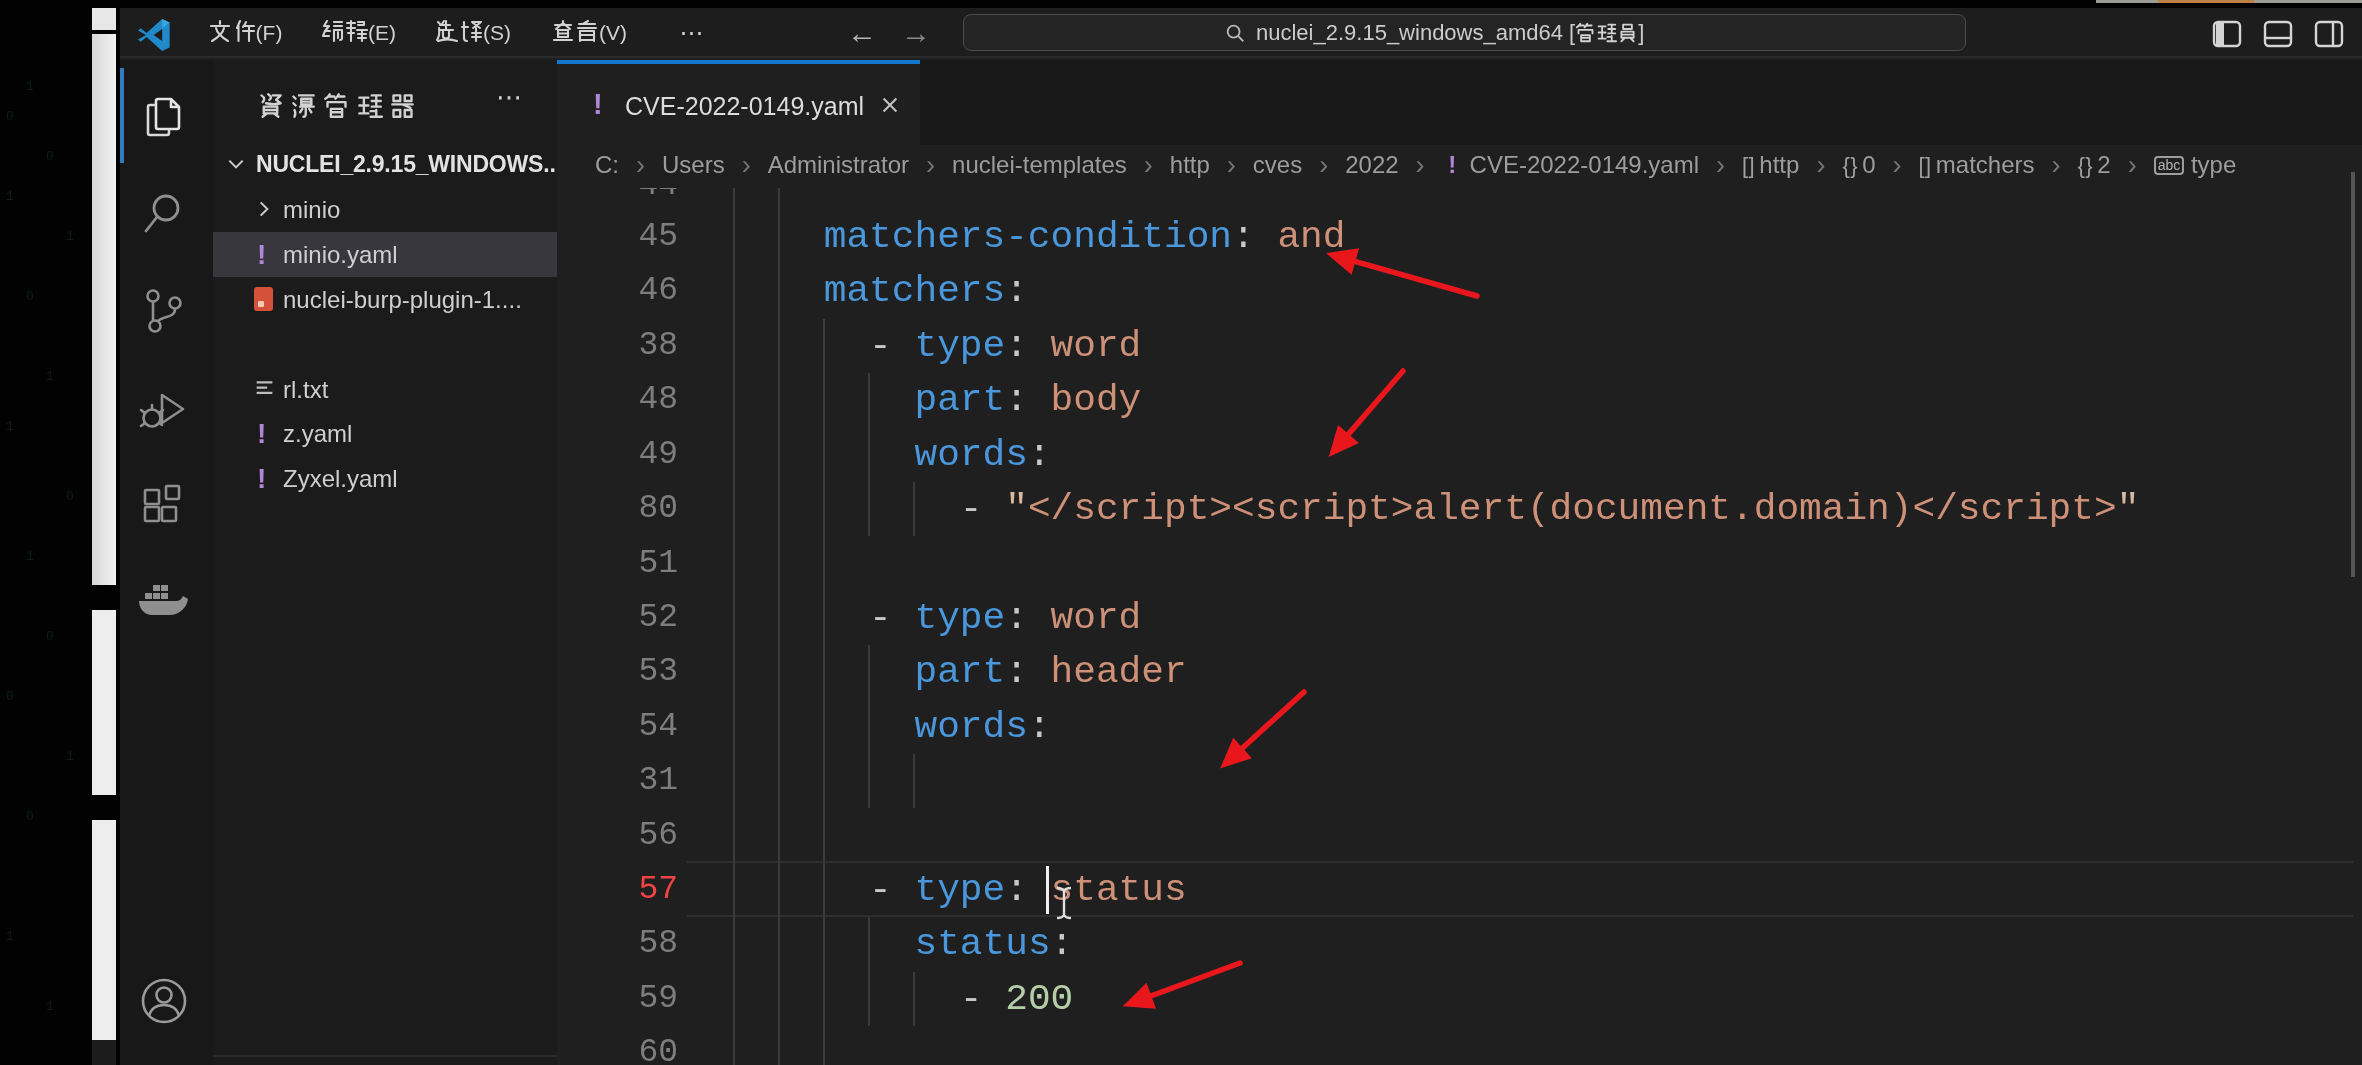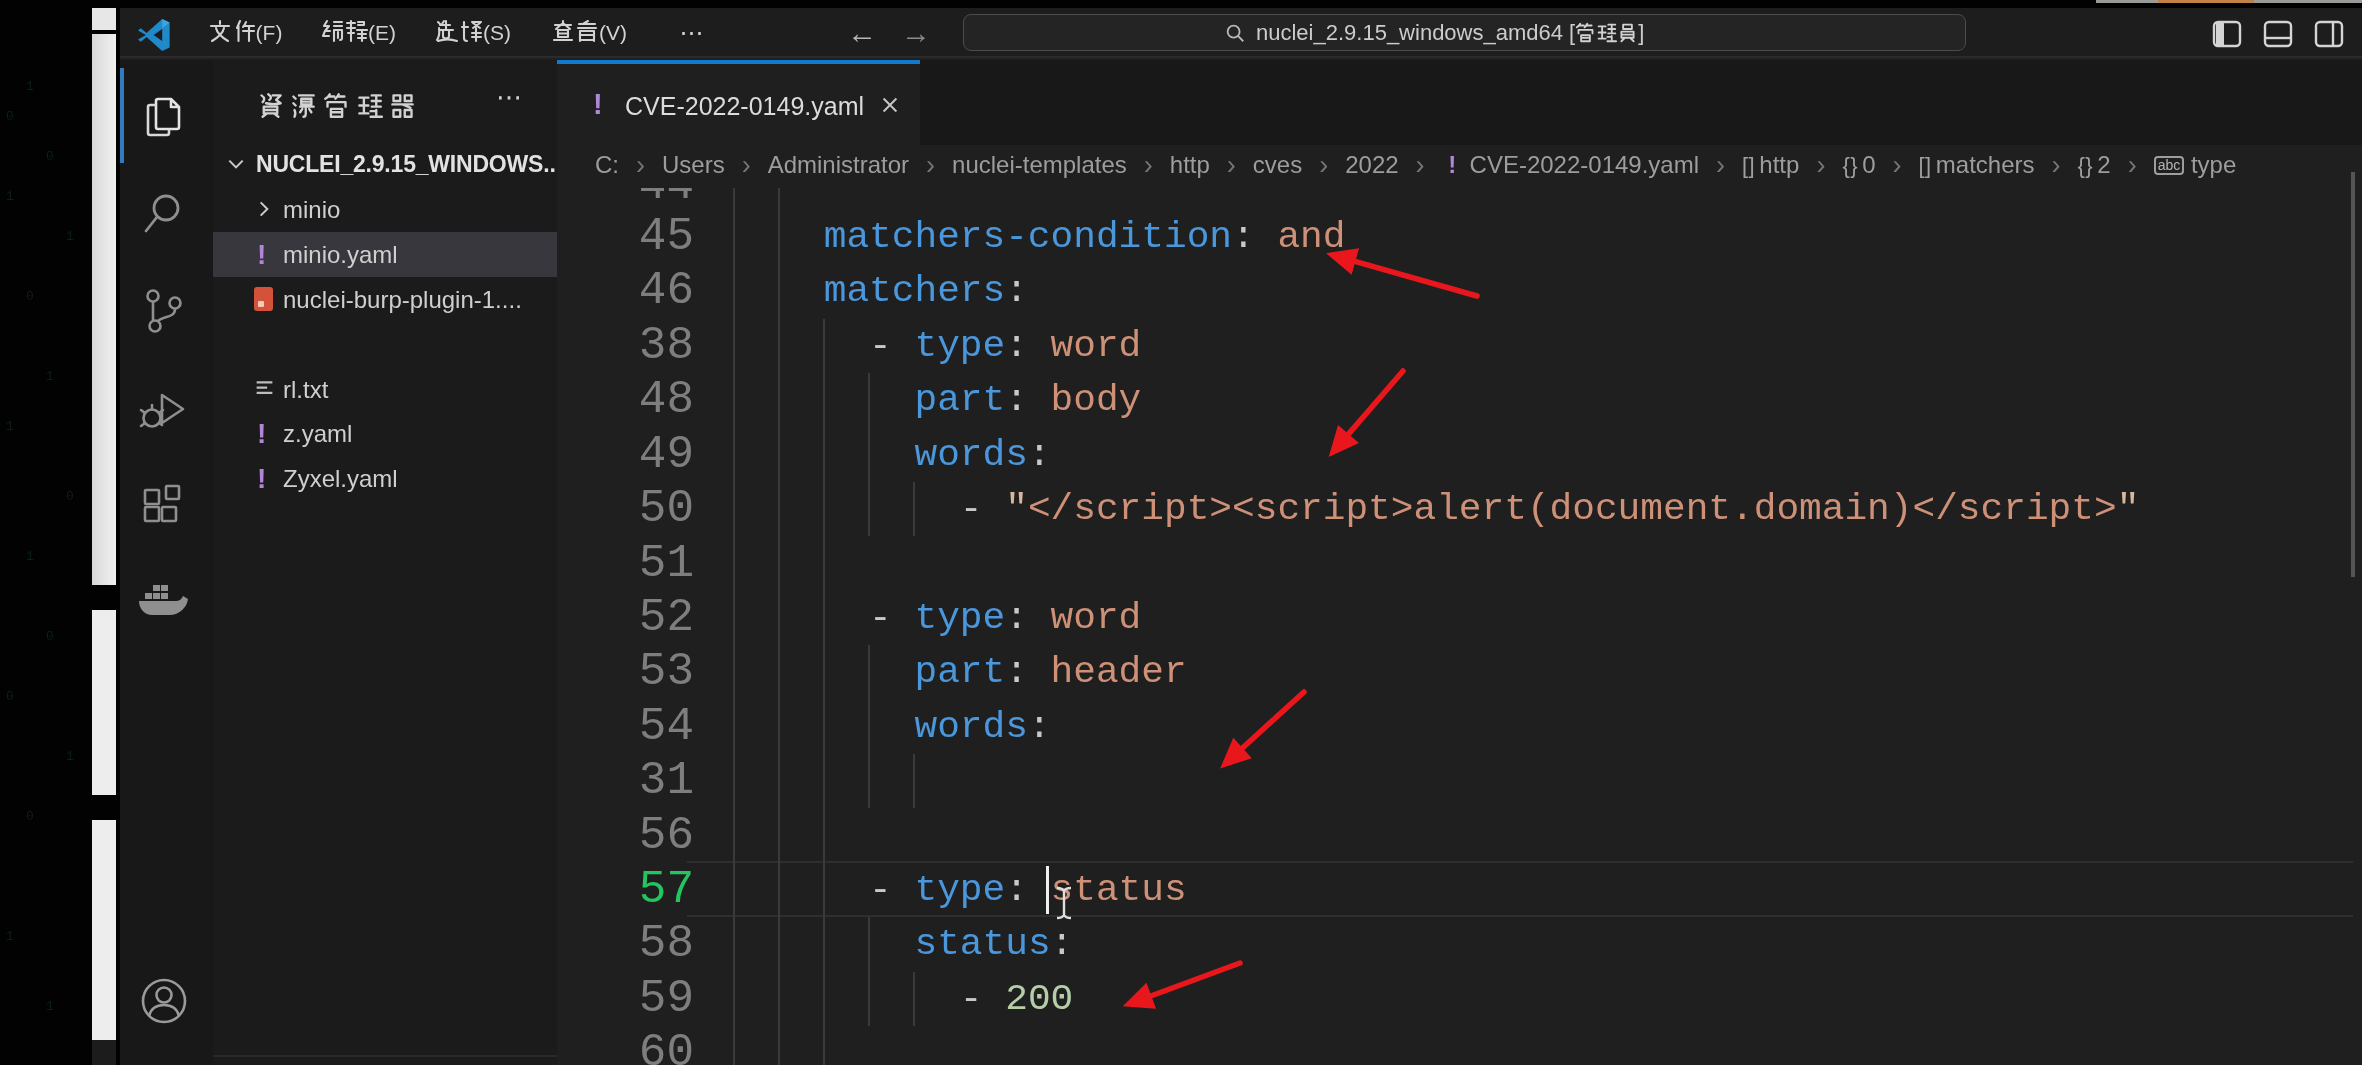--- a/index.html
+++ b/index.html
@@ -7,21 +7,21 @@
 .abs{position:absolute}
 #win{position:absolute;left:120px;top:8px;width:2242px;height:1057px;background:#1f1f1f}
 #titlebar{position:absolute;left:0;top:0;width:2242px;height:50px;background:#1d1d1d;border-bottom:2px solid #2b2b2b}
 #activity{position:absolute;left:0;top:52px;width:93px;height:1005px;background:#181818}
 #sidebar{position:absolute;left:93px;top:52px;width:344px;height:1005px;background:#1b1b1b}
 #editor{position:absolute;left:437px;top:52px;width:1805px;height:1005px;background:#1f1f1f}
 .menu{position:absolute;top:0;height:50px;line-height:50px;color:#d2d2d2;font-size:21px}
 .hz{display:inline-block;vertical-align:-3px;fill:none;stroke:#d2d2d2;stroke-width:2.1;stroke-linecap:round;stroke-linejoin:round}
 .codeline{position:absolute;left:176px;white-space:pre;font-family:"Liberation Mono",monospace;font-size:37.8px;line-height:54.4px;height:55px;color:#cccccc}
 .k{color:#4a97dc}.v{color:#ce9178}.n{color:#b5cea8}.p{color:#c8c8c8}
-.gut{position:absolute;left:16px;width:121px;text-align:right;font-family:"Liberation Mono",monospace;font-size:46px;line-height:54.4px;height:55px;color:#7e7e7e}
+.gut{position:absolute;left:0;width:121px;text-align:right;font-family:"Liberation Mono",monospace;font-size:33px;line-height:54.4px;height:55px;color:#7e7e7e}
 .guide{position:absolute;width:2px;background:#3a3a3a}
 .trow{position:absolute;left:0;width:344px;height:45px;line-height:45px;color:#cfcfcf;font-size:24px}
 .crumb{color:#9d9d9d;font-size:24px}
 .bs{color:#767676;font-weight:normal;font-size:27px;margin:0 17px;vertical-align:-1px}
 .bic{color:#a0a0a0;font-size:22px;letter-spacing:-2px}
 .abc{display:inline-block;border:2px solid #9d9d9d;border-radius:4px;font-size:14px;line-height:15px;padding:0 2px;vertical-align:3px;color:#b5b5b5}
 </style></head>
 <body>
 <svg width="0" height="0" style="position:absolute">
 <defs>
@@ -285,28 +285,28 @@
   <div class="guide" style="left:356px;top:294px;height:54px"></div>
   <div class="guide" style="left:356px;top:566px;height:54px"></div>
   <div class="guide" style="left:356px;top:784px;height:54px"></div>
 
   <div class="gut" style="top:-29px">44</div>
   <div class="gut" style="top:22px">45</div>
   <div class="gut" style="top:76px">46</div>
   <div class="gut" style="top:131px">38</div>
   <div class="gut" style="top:185px">48</div>
   <div class="gut" style="top:240px">49</div>
-  <div class="gut" style="top:294px">50</div>
+  <div class="gut" style="top:294px">80</div>
   <div class="gut" style="top:349px">51</div>
   <div class="gut" style="top:403px">52</div>
   <div class="gut" style="top:457px">53</div>
   <div class="gut" style="top:512px">54</div>
   <div class="gut" style="top:566px">31</div>
   <div class="gut" style="top:621px">56</div>
-  <div class="gut" style="top:675px;color:#22c55e">57</div>
+  <div class="gut" style="top:675px;color:#ef4444">57</div>
   <div class="gut" style="top:729px">58</div>
   <div class="gut" style="top:784px">59</div>
   <div class="gut" style="top:838px">60</div>
 
   <div class="codeline" style="top:22px">    <span class="k">matchers-condition</span><span class="p">:</span> <span class="v">and</span></div>
   <div class="codeline" style="top:76px">    <span class="k">matchers</span><span class="p">:</span></div>
   <div class="codeline" style="top:131px">      <span class="p">-</span> <span class="k">type</span><span class="p">:</span> <span class="v">word</span></div>
   <div class="codeline" style="top:185px">        <span class="k">part</span><span class="p">:</span> <span class="v">body</span></div>
   <div class="codeline" style="top:240px">        <span class="k">words</span><span class="p">:</span></div>
   <div class="codeline" style="top:294px">          <span class="p">-</span> <span style="color:#d8b79e">"</span><span class="v">&lt;/script&gt;&lt;script&gt;alert(document.domain)&lt;/script&gt;</span><span style="color:#d8b79e">"</span></div>

